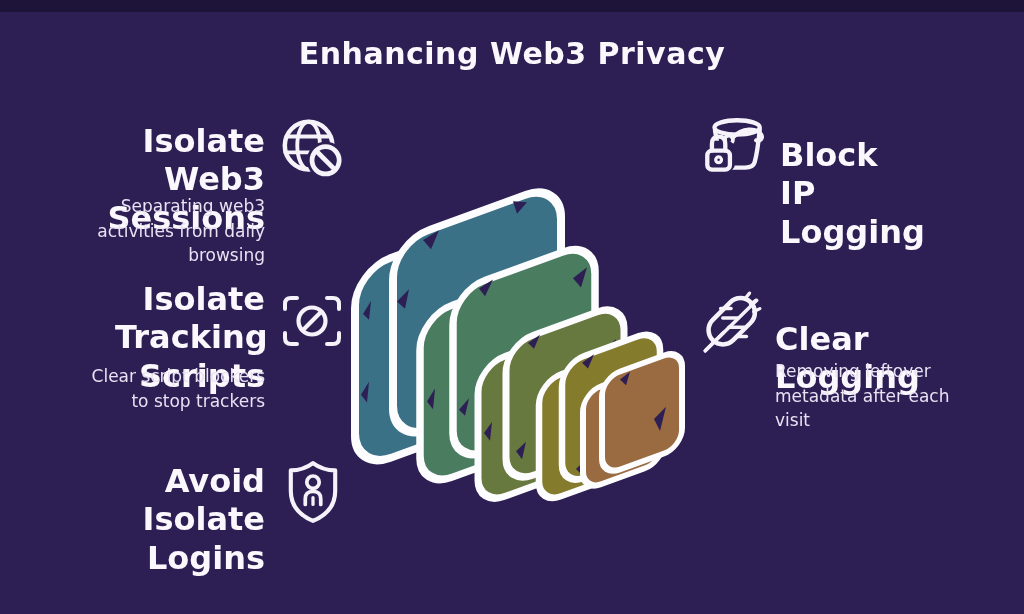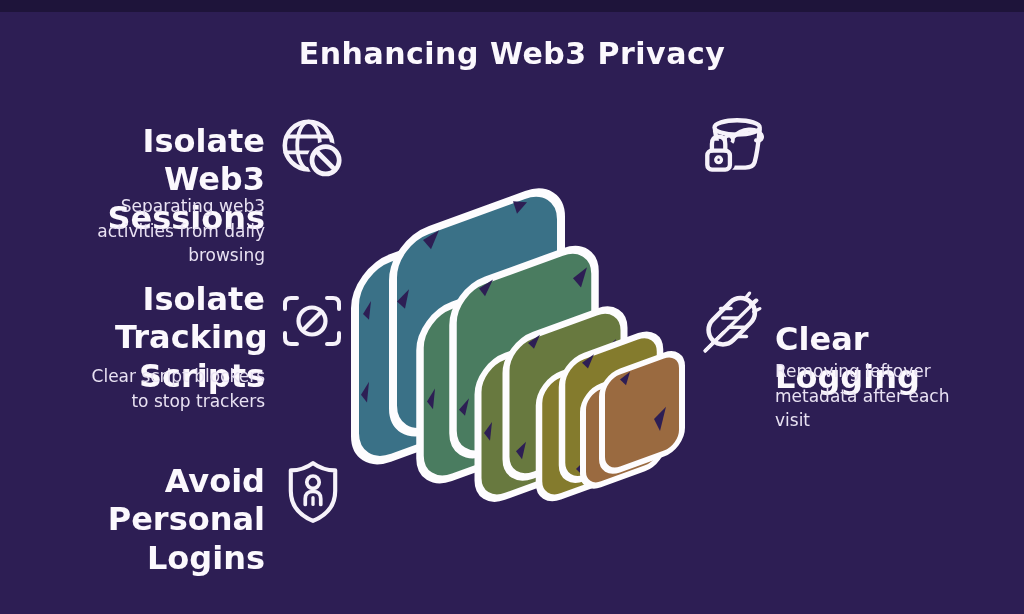--- a/index.html
+++ b/index.html
@@ -54,39 +54,40 @@
   <svg class="icon" style="left:281px;top:282px" width="62" height="54" viewBox="0 0 62 54">
     <path d="M4 15 V10 Q4 4 10 4 H16" stroke-width="4"></path>
     <path d="M46 4 H52 Q58 4 58 10 V15" stroke-width="4"></path>
     <path d="M58 39 V44 Q58 50 52 50 H46" stroke-width="4"></path>
     <path d="M16 50 H10 Q4 50 4 44 V39" stroke-width="4"></path>
     <circle cx="31" cy="27" r="13.5" stroke-width="4.2"></circle>
     <line x1="21.8" y1="36.2" x2="40.2" y2="17.8" stroke-width="4.2"></line>
   </svg>
   <div class="b ra" style="top:352px;right:759px;width:185px">Clear script blockers to stop trackers</div>
 
-  <div class="h ra" style="top:450px;right:759px;width:195px">Avoid Personal Logins</div>
+  <div class="h ra" style="top:450px;right:759px;width:195px">Avoid Isolate Logins</div>
   <svg class="icon" style="left:286px;top:448px" width="54" height="64" viewBox="0 0 52 62">
     <path d="M26 3 C20 7.5 11 10 4.5 10 L4.5 30 C4.5 46 14 54 26 59 C38 54 47.5 46 47.5 30 L47.5 10 C41 10 32 7.5 26 3 Z" stroke-width="4"></path>
     <circle cx="26" cy="21.5" r="6" stroke-width="3.6"></circle>
     <path d="M18.5 43 L18.5 37.5 Q18.5 30.5 26 30.5 Q33.5 30.5 33.5 37.5 L33.5 43" stroke-width="3.6"></path>
     <line x1="26" y1="43" x2="26" y2="36.5" stroke-width="3.2"></line>
   </svg>
 
   <svg class="icon" style="left:697px;top:102px" width="72" height="68" viewBox="0 0 70 66">
     <ellipse cx="39" cy="13" rx="22" ry="7" stroke-width="4.2"></ellipse>
     <path d="M61 15 C60 25 58 40 56 47 Q54.5 52 47 52 L34 52" stroke-width="4.2"></path>
     <path d="M17.5 16 L19.5 27" stroke-width="4.2"></path>
     <path d="M34.5 23 C44 13 58 13 62.5 20 C64.5 24 61 27 57.5 25.5" stroke-width="4"></path>
     <circle cx="31" cy="25" r="4" stroke-width="3.6"></circle>
     <rect class="ko" x="5" y="26" width="32" height="30" rx="8"></rect>
     <path d="M14.5 35.5 V29 Q14.5 22 21 22 Q27.5 22 27.5 29 V35.5" stroke-width="4.2"></path>
     <rect x="10" y="35.5" width="22" height="18.5" rx="4.5" stroke-width="4.2"></rect>
     <circle cx="21" cy="44.5" r="2.8" stroke-width="3.2"></circle>
   </svg>
+  <div class="h la" style="top:124px;left:780px;width:125px">Block IP Logging</div>
 
   <svg class="icon" style="left:697px;top:276px" width="68" height="68" viewBox="0 0 66 66">
     <line x1="8" y1="61" x2="58" y2="12" stroke-width="3.4"></line>
     <g transform="rotate(45 33 33)">
       <rect x="19" y="6" width="28" height="52" rx="14" stroke-width="4.4" fill="#2d1e54"></rect>
     </g>
     <line x1="23" y1="20" x2="33" y2="20" stroke-width="3.4"></line>
     <line x1="25" y1="29" x2="40" y2="29" stroke-width="3.4"></line>
     <line x1="31" y1="38" x2="46" y2="38" stroke-width="3.4"></line>
     <line x1="39" y1="47" x2="48" y2="47" stroke-width="3.4"></line>

